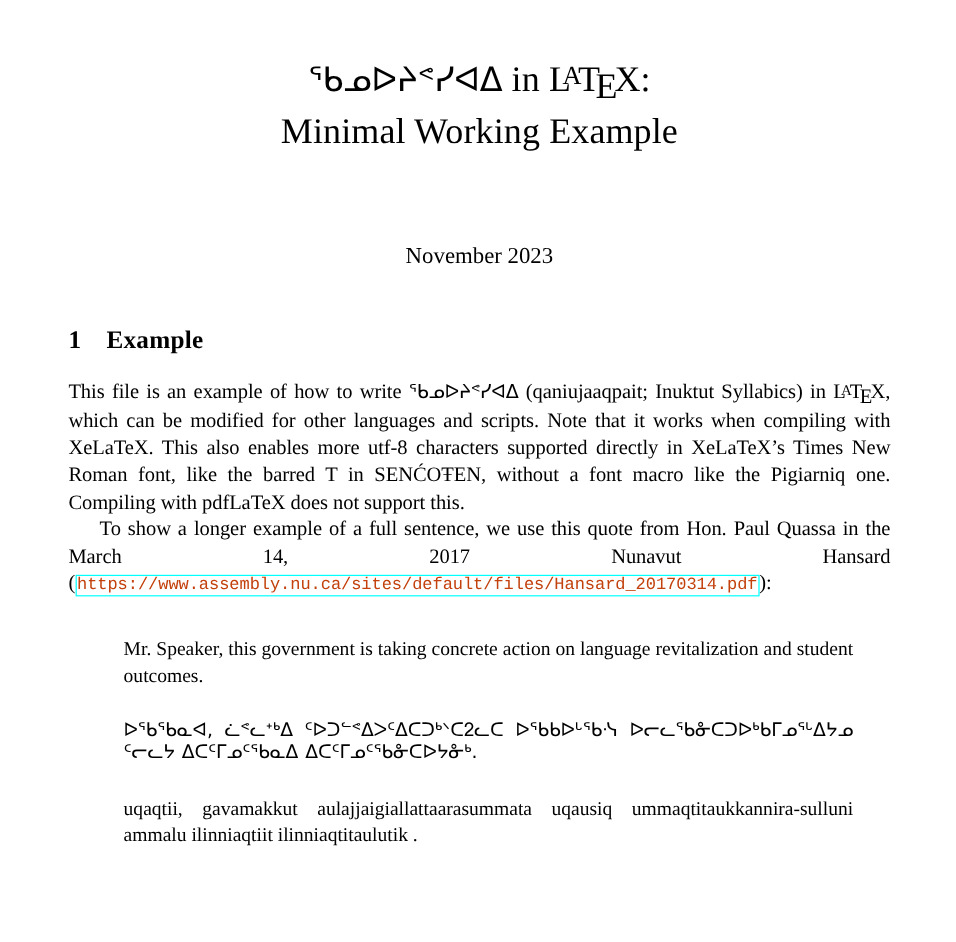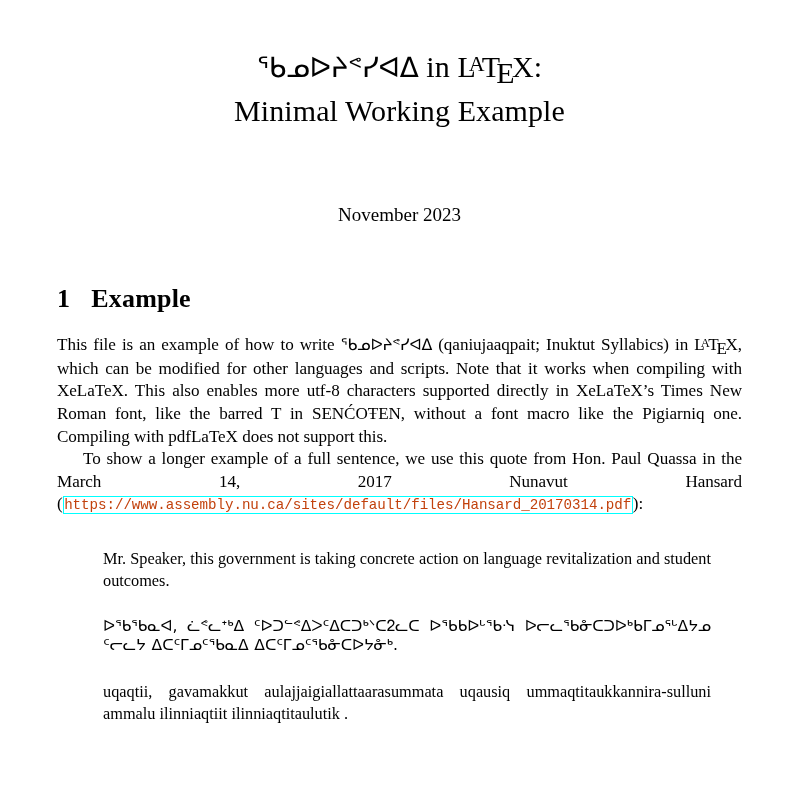--- a/index.html
+++ b/index.html
@@ -32,21 +32,21 @@
   
   .title {
     text-align: center;
     font-size: 30px;
     line-height: 1.42;
     margin-top: 46px;
     letter-spacing: 0.1px;
   }
   .title-line { display: block; white-space: nowrap; }
   .syl {
-    font-family: Liberation Mono, monospace;
+    font-family: Liberation Sans, sans-serif;
     font-size: 0.93em;
     letter-spacing: -0.2px;
   }
   .date {
     text-align: center;
     font-size: 19px;
     margin-top: 72px;
   }
 
   
@@ -61,23 +61,23 @@
   }
   .latex .e-dn {
     position: relative;
     top: 0.215em;
     margin-left: -0.13em;
     margin-right: -0.085em;
   }
 
   
   .section {
-    font-size: 26px;
+    font-size: 21px;
     font-weight: bold;
-    margin-top: 58px;
+    margin-top: 46px;
     letter-spacing: 0.2px;
   }
   .section .num { margin-right: 21px; }
 
   
   .body-par {
     font-size: 17.1px;
     line-height: 22.6px;
     text-align: justify;
     margin-top: 20px;

